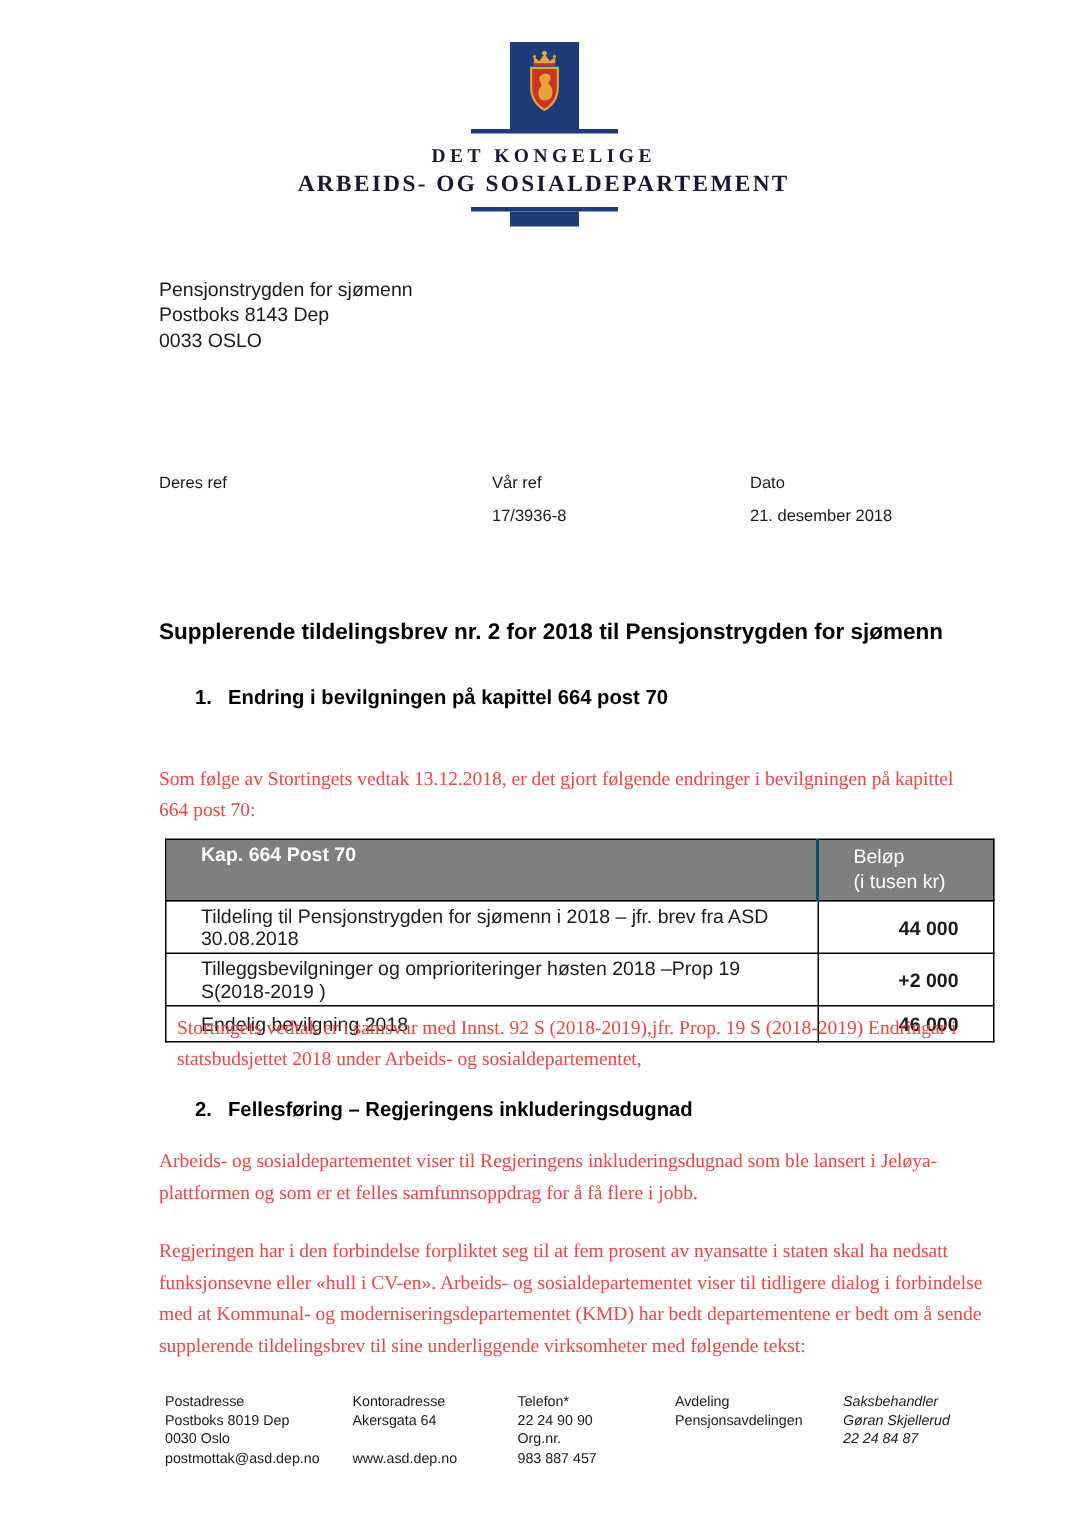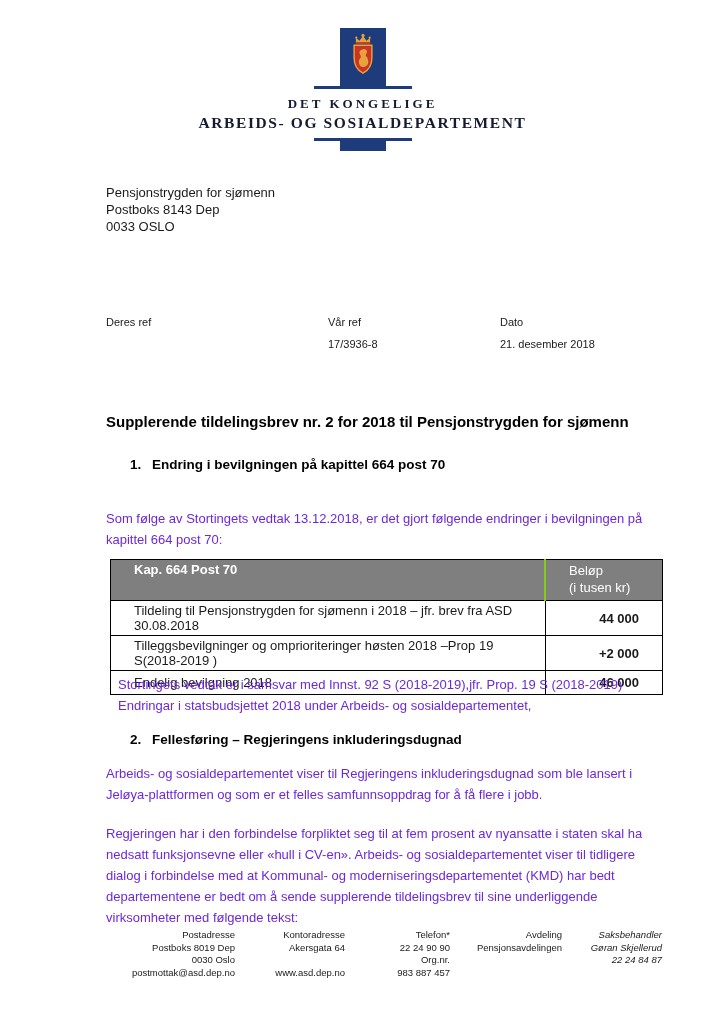--- a/index.html
+++ b/index.html
@@ -24,32 +24,32 @@
   
   .refrow{position:absolute;top:316px;left:0;width:725px;font-size:11px;}
   .ref-label{position:absolute;top:0;}
   .ref-value{position:absolute;top:22px;}
   .ref-c1{left:106px;} .ref-c2{left:328px;} .ref-c3{left:500px;}
   
   .title{position:absolute;left:106px;top:412px;width:528px;font-size:15px;font-weight:bold;line-height:20px;color:#000;}
   .numbered{position:absolute;left:130px;display:flex;font-size:13.5px;font-weight:bold;color:#000;}
   .numbered .num{width:22px;flex:0 0 22px;}
   .h1{top:457px;} .h2{top:732px;}
-  .para{position:absolute;left:106px;width:552px;font-size:13px;line-height:21px;color:#6d28d9;}
+  .para{position:absolute;left:106px;width:552px;font-size:13px;line-height:21px;color:#ef4444;font-family:Liberation Serif, serif;}
   .p1{top:508px;} .p2{top:674px;margin-left:12px;} .p3{top:763px;} .p4{top:823px;}
   
   .budget-table{position:absolute;left:110px;top:559px;border-collapse:collapse;width:553px;font-size:13px;}
   .budget-table th,.budget-table td{border:1px solid #000;padding:2px 23px;}
   .budget-table thead th{background:#7f7f7f;color:#ffffff;text-align:left;vertical-align:top;height:36px;}
   .budget-table thead th.c1{font-weight:bold;}
-  .budget-table thead th.c2{font-weight:normal;border-left:2px solid #84cc16;width:70px;line-height:17px;}
+  .budget-table thead th.c2{font-weight:normal;border-left:2px solid #0c4a6e;width:70px;line-height:17px;}
   .budget-table td{height:19px;}
   .budget-table td.val{text-align:right;font-weight:bold;width:70px;}
   
-  .footer{position:absolute;left:110px;top:929px;display:flex;font-size:9.5px;line-height:12.5px;color:#1a1a1a;text-align:right;}
+  .footer{position:absolute;left:110px;top:929px;display:flex;font-size:9.5px;line-height:12.5px;color:#1a1a1a;}
   .fcol1{width:125px;} .fcol2{width:110px;} .fcol3{width:105px;} .fcol4{width:112px;} .fcol5{width:100px;font-style:italic;}
   .fline{min-height:12.5px;}
 </style>
 </head>
 <body>
 
 <div class="page">
 
   <div class="letterhead">
     <div class="band-top">

